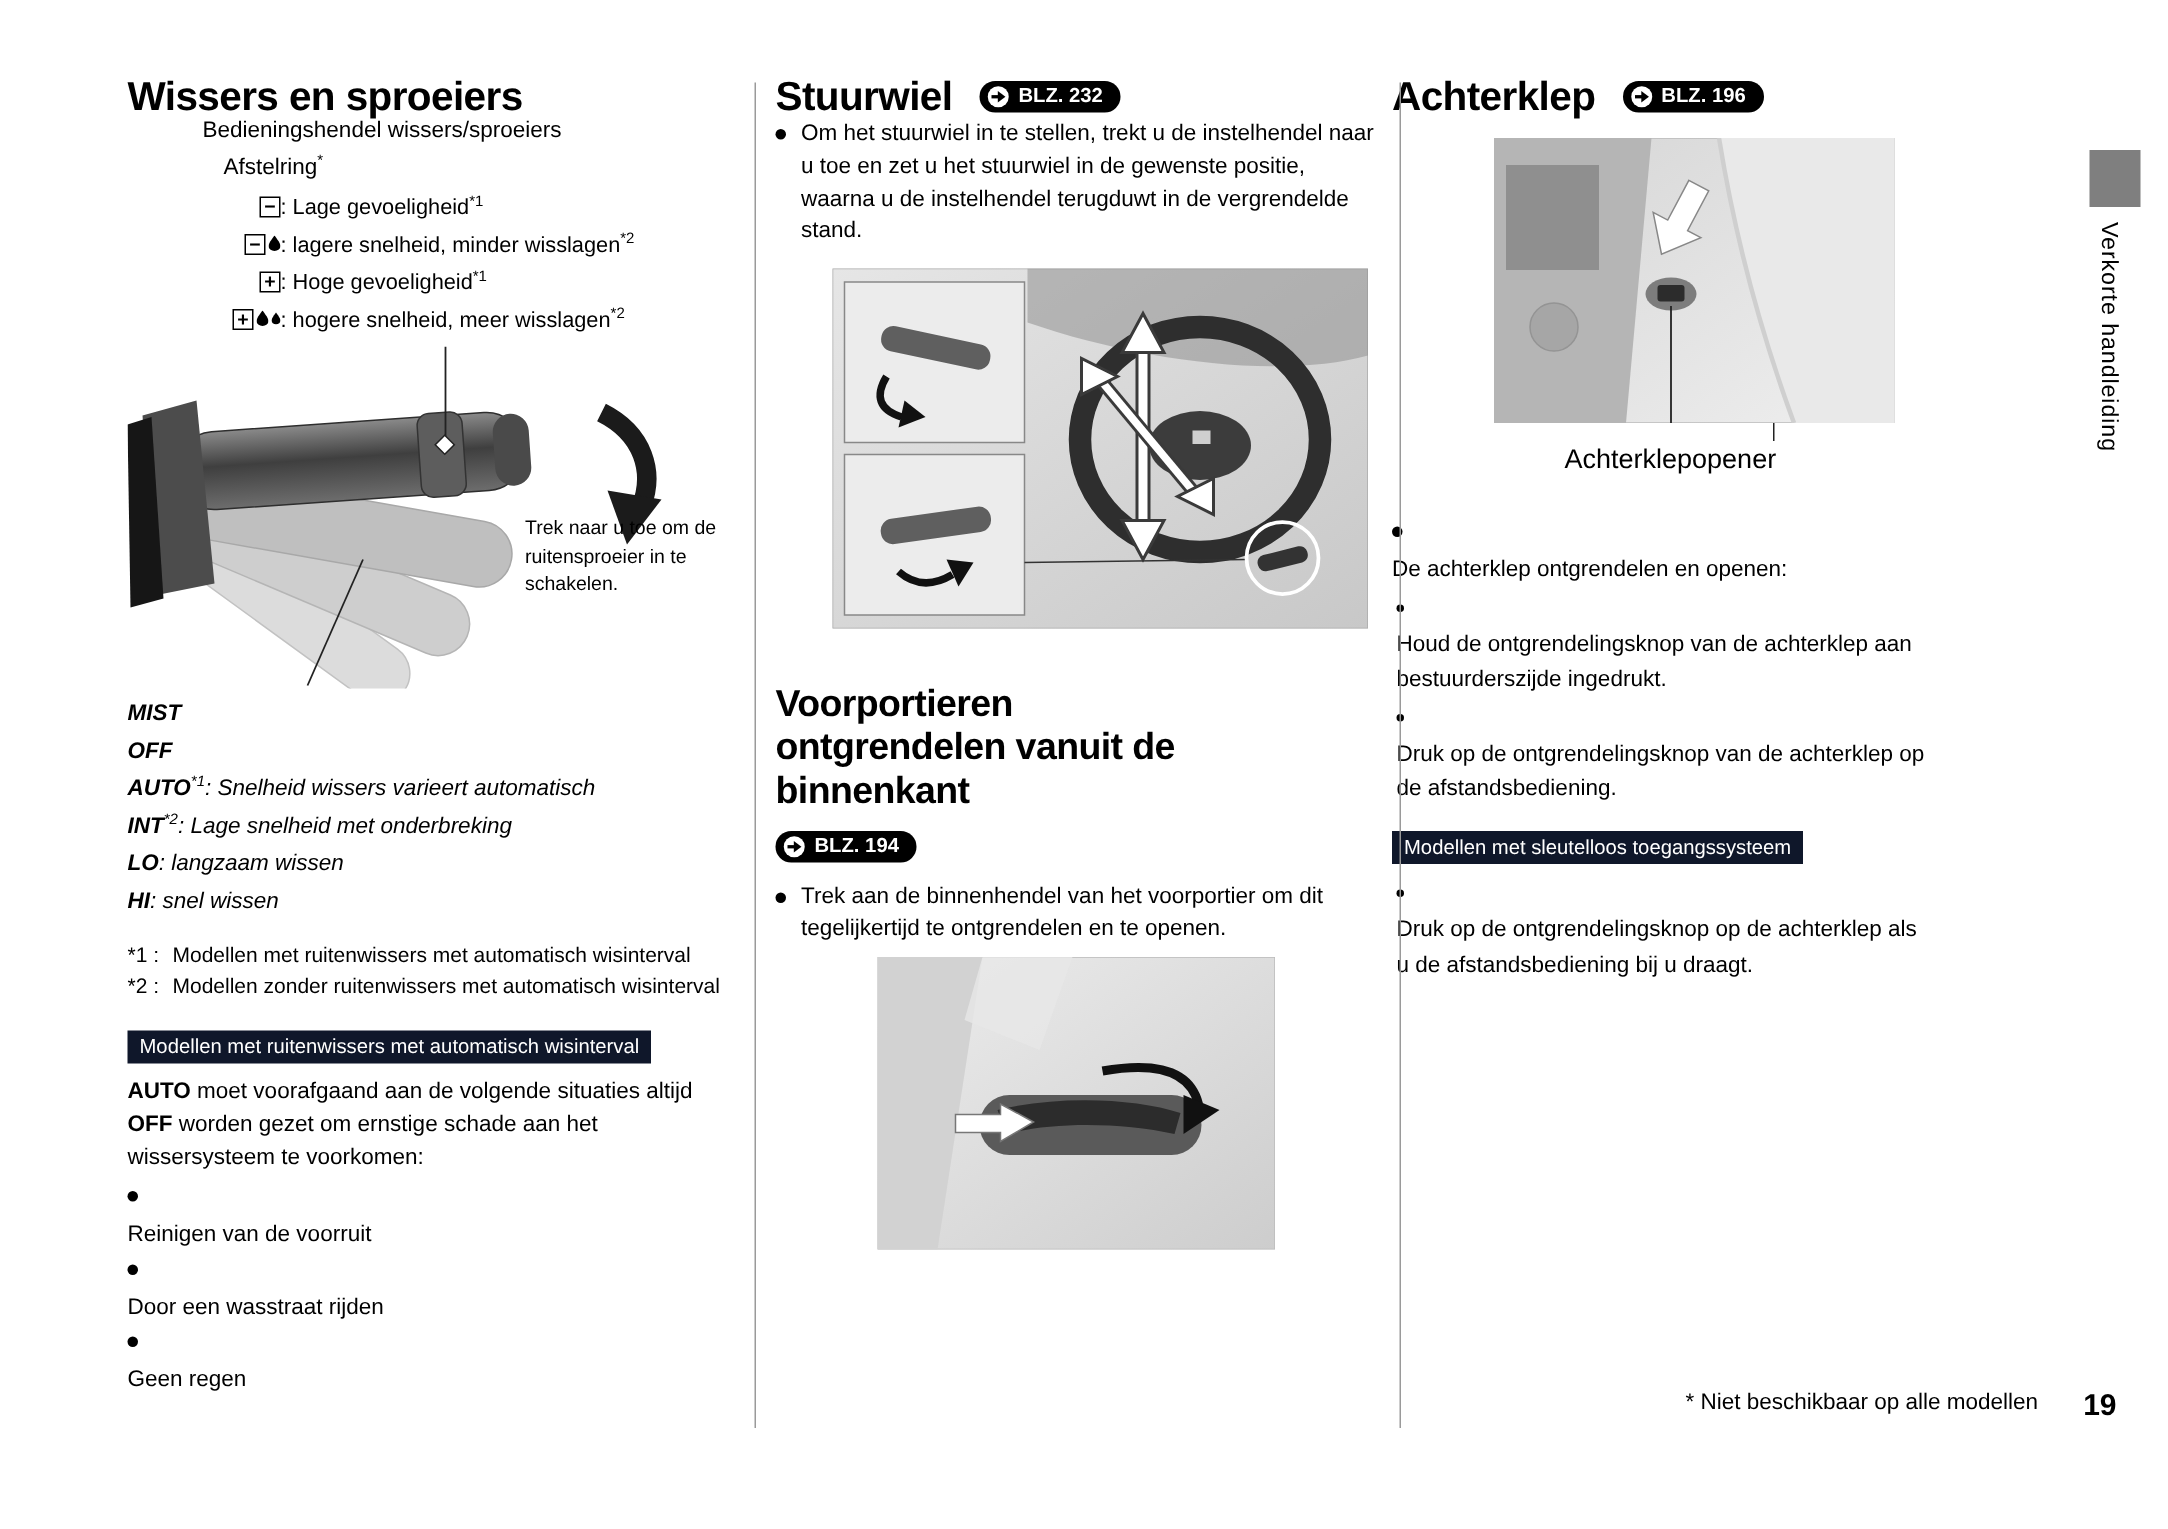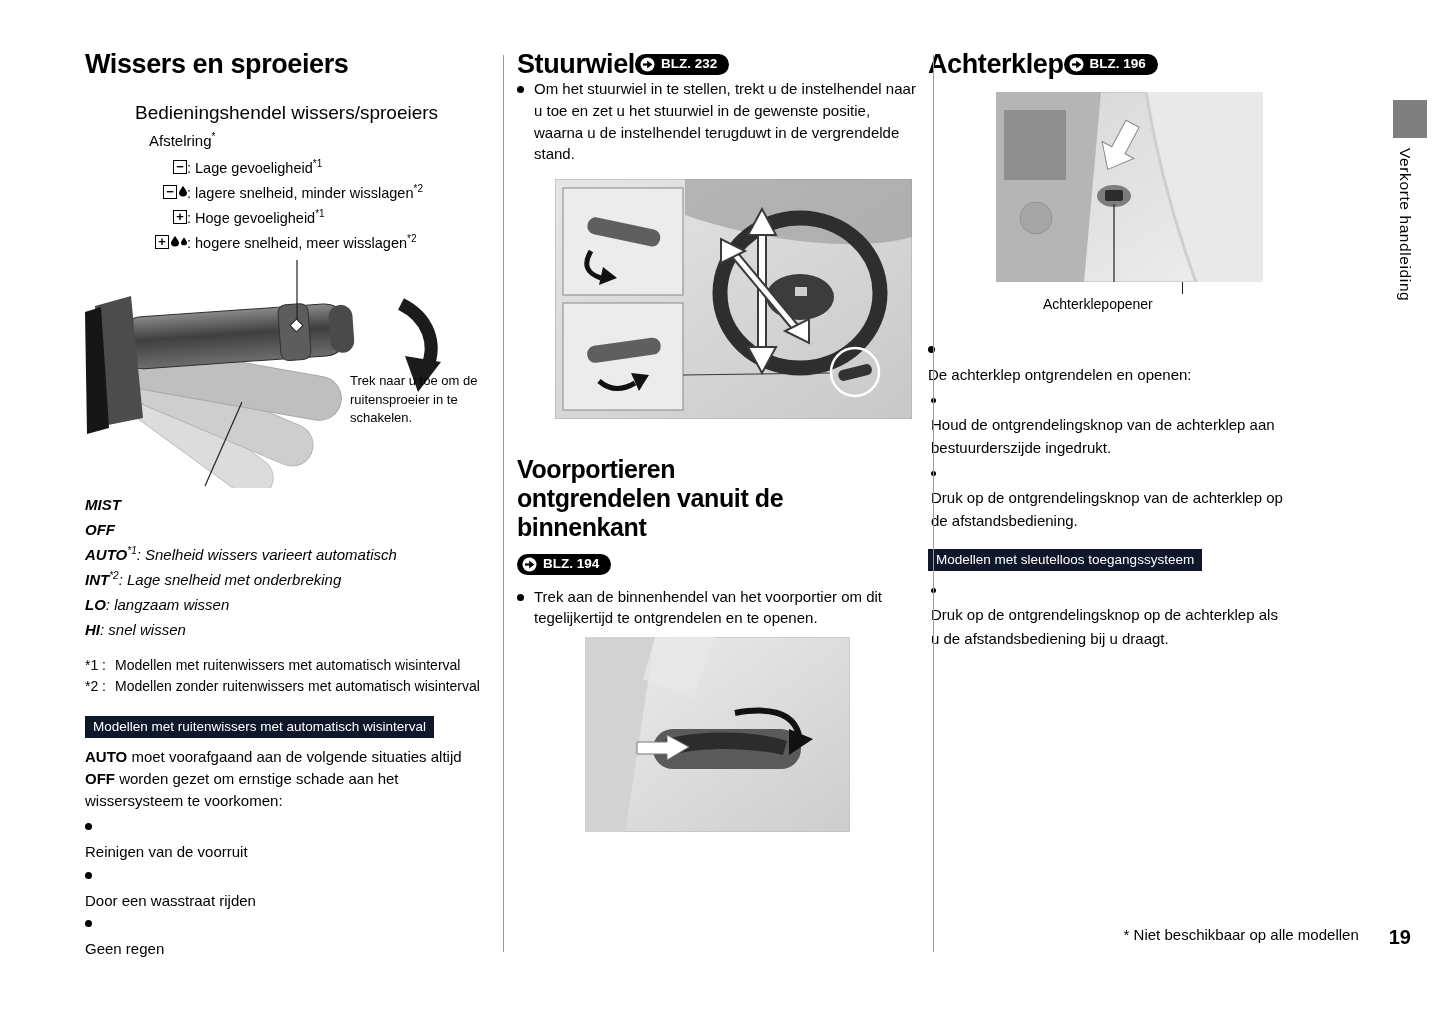--- a/index.html
+++ b/index.html
@@ -13,35 +13,35 @@
   }
   .col { position:absolute; top:50px; }
   #col1 { left:85px;  width:402px; }
   #col2 { left:517px; width:400px; }
   #col3 { left:928px; width:384px; }
   .vdiv { position:absolute; top:55px; height:897px; width:1px; background:#9a9a9a; }
   .vdiv1 { left:503px; }
   .vdiv2 { left:933px; }
 
   h1 { font-size:27px; font-weight:bold; letter-spacing:-0.4px; line-height:1.05; }
-  .title-row { display:flex; align-items:center; gap:0; }
+  .title-row { display:flex; align-items:center; gap:18px; }
 
   .badge {
     display:inline-flex; align-items:center; gap:6px;
     background:#000; color:#fff;
     border-radius:12px; padding:3px 12px 3px 5px;
     font-size:13.5px; font-weight:bold; line-height:1;
   }
   .badge svg { display:block; }
   .badge-row { margin-top:12px; }
 
   .body { font-size:15px; line-height:1.44; }
 
   
-  .lbl1 { margin-top:24px; padding-left:50px; font-size:19px; }
+  .lbl1 { padding-left:50px; font-size:15px; }
   .lbl2 { margin-top:7px;  padding-left:64px; font-size:15px; }
   .settings { margin-top:5px; padding-left:60px; }
   .setting-row { display:flex; align-items:center; height:25px; font-size:14.5px; }
   .symgroup { width:42px; display:flex; justify-content:flex-end; align-items:center; gap:2px; flex:none; }
   .symbox {
     display:inline-block; width:14px; height:14px; border:1px solid #000;
     font-size:13px; line-height:12px; text-align:center; font-weight:bold;
   }
   .drop svg { display:block; }
   sup { font-size:10px; }
@@ -77,21 +77,21 @@
 
   
   .illus2 { margin-top:14px; width:357px; height:240px; margin-left:38px; }
   .h2-block { margin-top:36px; font-size:25px; font-weight:bold; line-height:1.16; letter-spacing:-0.4px; }
   .h2-block span { display:block; }
   .illus3 { margin-top:8px; width:265px; height:195px; margin-left:68px; }
 
   
   .illus4 { margin-top:14px; width:267px; height:190px; margin-left:68px; }
   .leader-ext { width:1px; height:12px; background:#222; margin-left:254px; }
-  .tg-caption { margin-left:115px; margin-top:2px; font-size:14px; }
+  .tg-caption { margin-left:115px; margin-top:2px; font-size:18px; }
   .lead-line { margin-top:26px; }
   .sub-bullets { margin-top:2px; padding-left:3px; }
   .sub-bullets .bullet-line { margin-top:2px; }
   .keyless { margin-top:8px; padding-left:3px; }
 
   
   .side-square { position:absolute; left:1393px; top:100px; width:34px; height:38px; background:#7f7f7f; }
   .side-tab-text {
     position:absolute; left:1396px; top:148px;
     writing-mode:vertical-rl; font-size:15.5px; letter-spacing:0.6px; color:#000;

